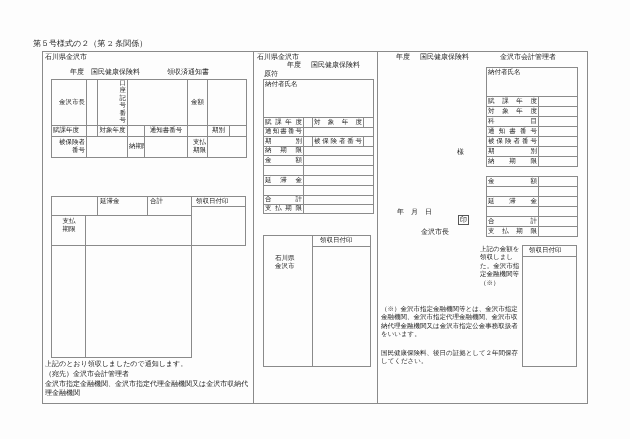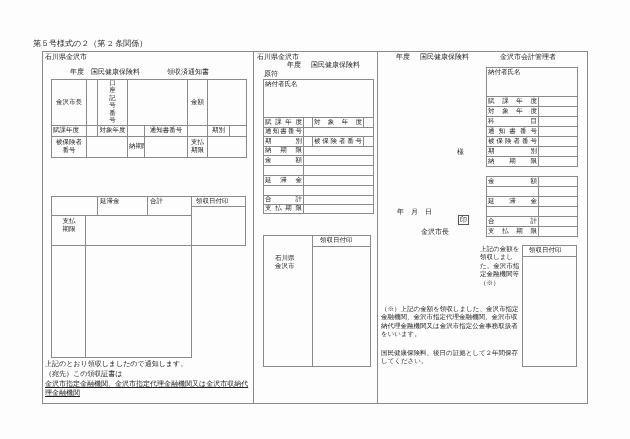--- a/index.html
+++ b/index.html
@@ -7,21 +7,21 @@
   body { position: relative; font-family: "DejaVu Serif", "Liberation Serif", serif; color: #222; font-size: 7px; line-height: 1.2; }
   .abs { position: absolute; }
   .line { position: absolute; background: #8a8a8a; }
   .box { position: absolute; border: 1px solid #8a8a8a; }
   .t { position: absolute; white-space: nowrap; font-size: 7px; }
   .ts { position: absolute; white-space: nowrap; font-size: 6.5px; }
   table.grid { position: absolute; border-collapse: collapse; table-layout: fixed; }
   table.grid td { border: 1px solid #8a8a8a; font-size: 6.5px; padding: 0 1px; vertical-align: middle; white-space: nowrap; overflow: hidden; }
   .just { text-align: justify; text-align-last: justify; }
   .center { text-align: center; }
-  .vc { white-space: normal !important; text-align: center; line-height: 1.15; }
+  .vc { white-space: normal !important; text-align: right; line-height: 1.15; }
   .seal { display: inline-block; border: 1px solid #555; padding: 0 1px; font-size: 7px; }
   .para { position: absolute; font-size: 6.5px; line-height: 1.3; white-space: normal; }
 </style>
 </head>
 <body>
 
 <div class="t" style="left:33px;top:39px;font-size:8px;">第５号様式の２（第 2 条関係）</div>
 
 <div class="box" style="left:42px;top:51px;width:546px;height:353px;"></div>
 <div class="line" style="left:253px;top:51px;width:1px;height:353px;"></div>
@@ -87,22 +87,22 @@
     <div class="line" style="left:51px;top:245px;width:141px;height:1px;"></div>
     <div class="line" style="left:51px;top:245px;width:1px;height:113px;"></div>
     <div class="line" style="left:51px;top:357px;width:141px;height:1px;"></div>
     <div class="ts" style="left:100px;top:198px;">延滞金</div>
     <div class="ts" style="left:150px;top:198px;">合計</div>
     <div class="ts" style="left:196px;top:198px;">領収日付印</div>
     <div class="ts" style="left:60px;top:218px;width:18px;white-space:normal;text-align:center;line-height:1.2;">支払期限</div>
   </div>
 
   <div class="t" style="left:45px;top:360px;">上記のとおり領収しましたので通知します。</div>
-  <div class="t" style="left:45px;top:370px;">（宛先）この領収証書は</div>
-  <div class="para" style="left:45px;top:380px;width:205px;font-size:7px;line-height:1.25;text-decoration:underline;">金沢市指定金融機関、金沢市指定代理金融機関又は金沢市収納代理金融機関</div>
+  <div class="t" style="left:45px;top:370px;">（宛先）金沢市会計管理者</div>
+  <div class="para" style="left:45px;top:380px;width:205px;font-size:7px;line-height:1.25;">金沢市指定金融機関、金沢市指定代理金融機関又は金沢市収納代理金融機関</div>
 </div>
 
 <div>
   <div class="t" style="left:257px;top:53px;">石川県金沢市</div>
   <div class="t" style="left:287px;top:61px;">年度</div>
   <div class="t" style="left:311px;top:61px;">国民健康保険料</div>
   <div class="t" style="left:264px;top:70px;">原符</div>
 
   <table class="grid" style="left:263px;top:79px;width:110px;">
     <colgroup>
@@ -256,15 +256,15 @@
   <div class="abs" style="left:458px;top:215px;"><span class="seal">印</span></div>
 
   <div class="para" style="left:480px;top:245px;width:42px;font-size:6.5px;line-height:1.3;">上記の金額を領収しました。金沢市指定金融機関等（※）</div>
 
   <div>
     <div class="box" style="left:522px;top:245px;width:55px;height:122px;"></div>
     <div class="line" style="left:522px;top:256px;width:55px;height:1px;"></div>
     <div class="ts" style="left:529px;top:247px;">領収日付印</div>
   </div>
 
-  <div class="para" style="left:381px;top:305px;width:140px;">（※）上記の金額を領収しました、金沢市指定金融機関、金沢市指定代理金融機関、金沢市収納代理金融機関又は金沢市指定公金事務取扱者をいいます。</div>
+  <div class="para" style="left:381px;top:305px;width:140px;">（※）金沢市指定金融機関等とは、金沢市指定金融機関、金沢市指定代理金融機関、金沢市収納代理金融機関又は金沢市指定公金事務取扱者をいいます。</div>
   <div class="para" style="left:381px;top:349px;width:140px;">国民健康保険料、後日の証拠として２年間保存してください。</div>
 </div>
 
 </body></html>

